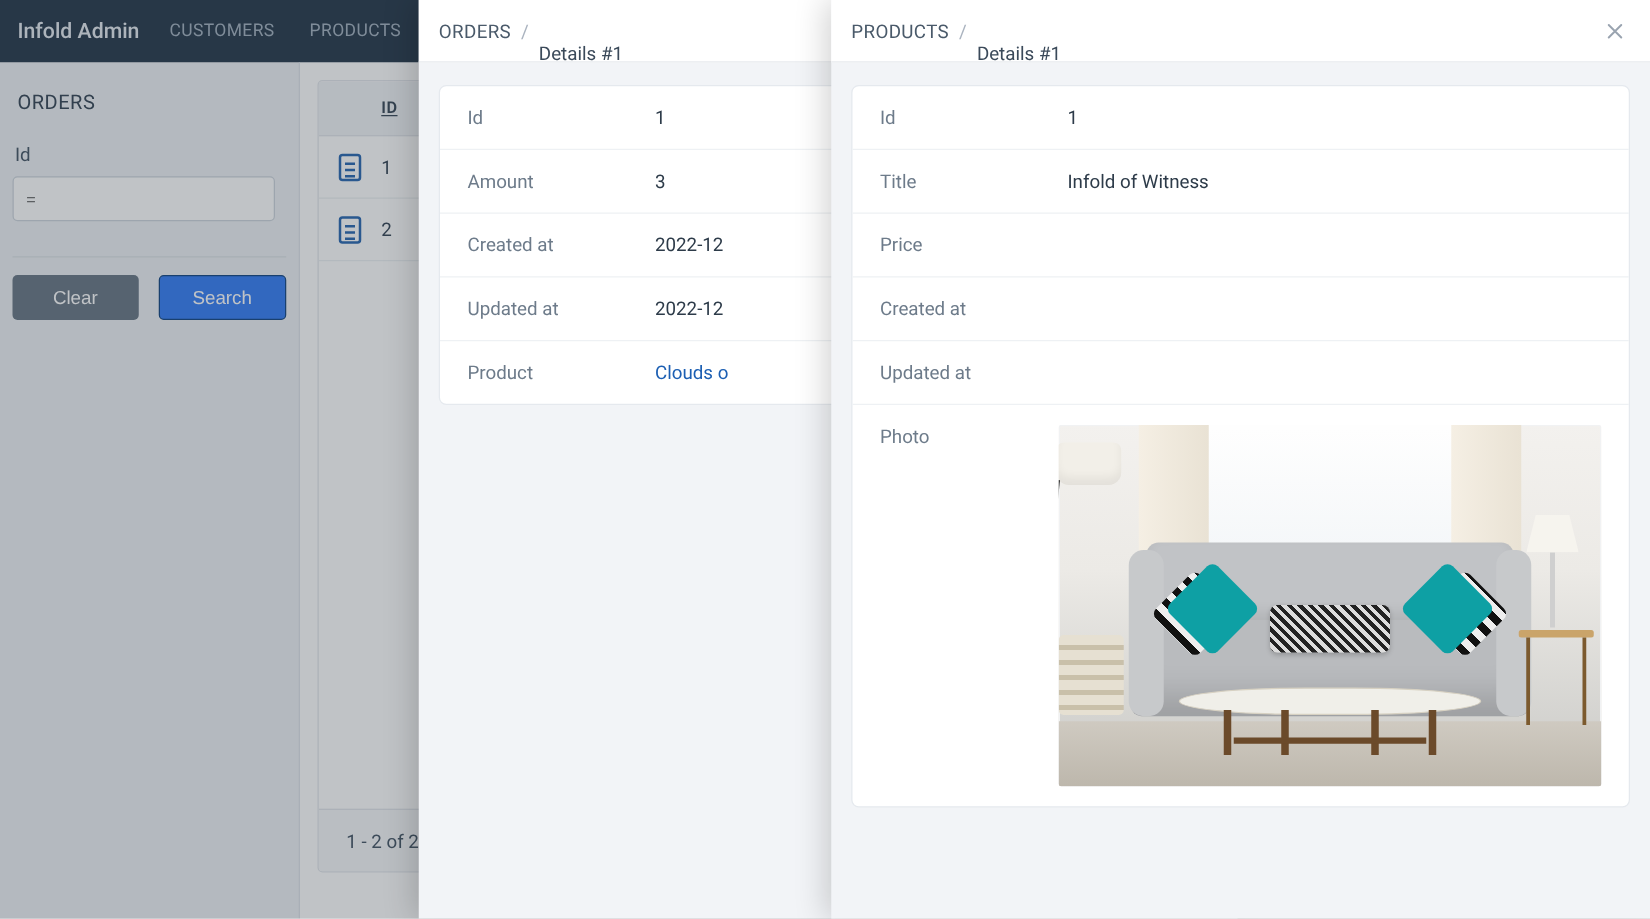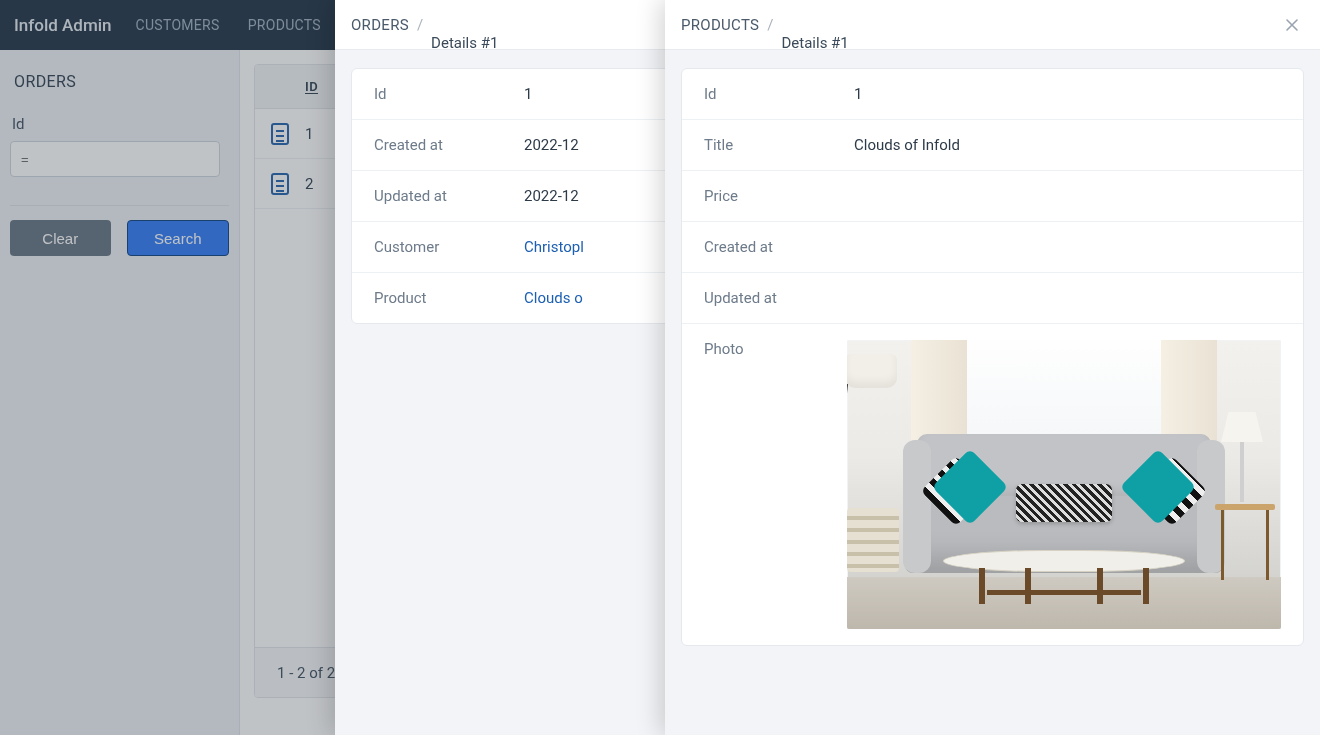--- a/index.html
+++ b/index.html
@@ -330,30 +330,30 @@
       <span class="crumb-leaf">Details #1</span>
     </div>
   </div>
   <div class="panel-body">
     <div class="card">
       <div class="field">
         <div class="field-label">Id</div>
         <div class="field-value">1</div>
       </div>
       <div class="field">
+        <div class="field-label">Amount</div>
+        <div class="field-value">3</div>
+      </div>
+      <div class="field">
         <div class="field-label">Created at</div>
         <div class="field-value">2022-12</div>
       </div>
       <div class="field">
         <div class="field-label">Updated at</div>
         <div class="field-value">2022-12</div>
-      </div>
-      <div class="field">
-        <div class="field-label">Customer</div>
-        <div class="field-value link">Christopl</div>
       </div>
       <div class="field">
         <div class="field-label">Product</div>
         <div class="field-value link">Clouds o</div>
       </div>
     </div>
   </div>
 </div>
 
 <div class="panel panel-right">
@@ -370,21 +370,21 @@
     </div>
   </div>
   <div class="panel-body">
     <div class="card">
       <div class="field">
         <div class="field-label">Id</div>
         <div class="field-value">1</div>
       </div>
       <div class="field">
         <div class="field-label">Title</div>
-        <div class="field-value">Clouds of Infold</div>
+        <div class="field-value">Infold of Witness</div>
       </div>
       <div class="field">
         <div class="field-label">Price</div>
       </div>
       <div class="field">
         <div class="field-label">Created at</div>
       </div>
       <div class="field">
         <div class="field-label">Updated at</div>
       </div>

